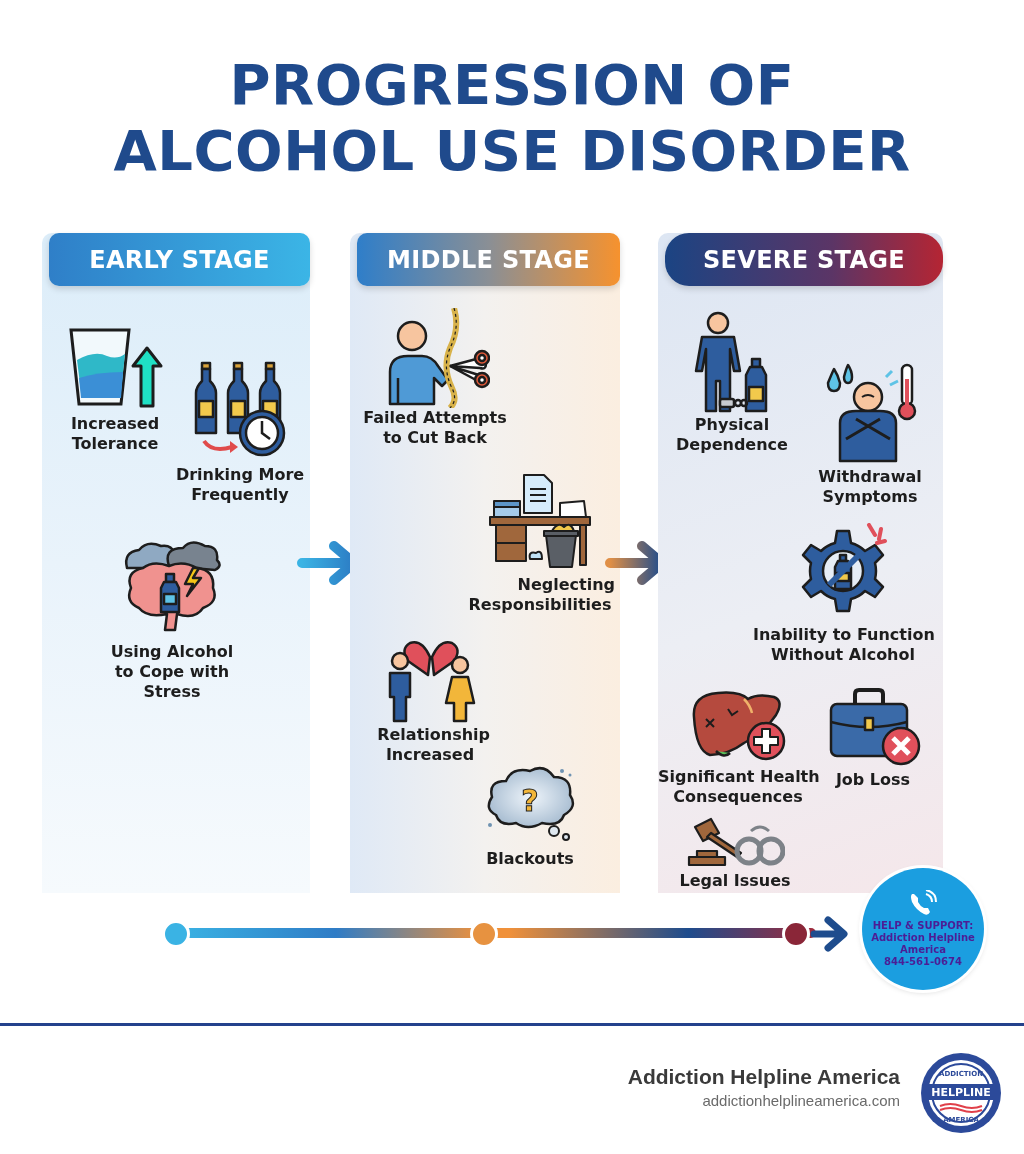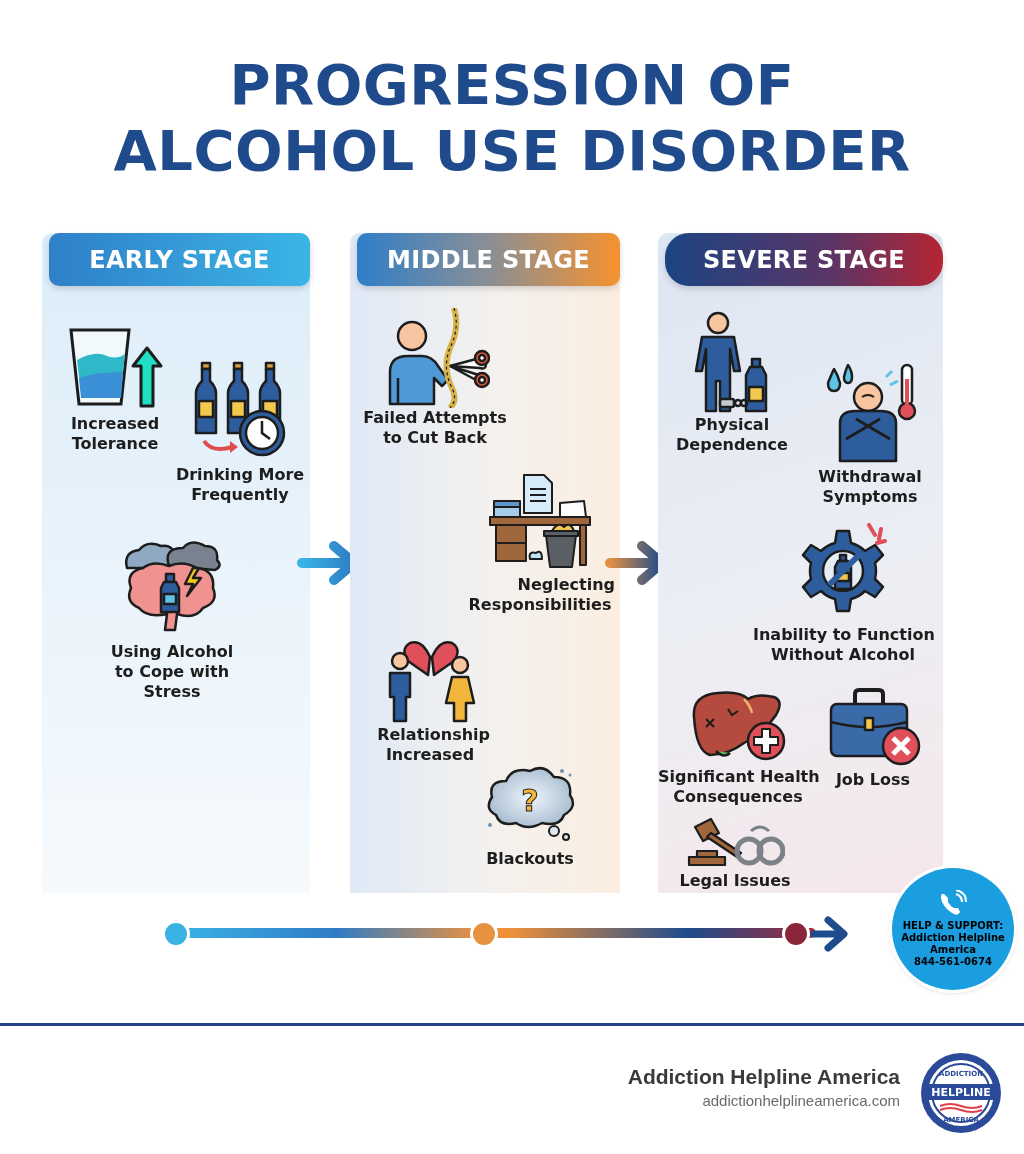--- a/index.html
+++ b/index.html
@@ -39,22 +39,22 @@
   .timeline .bar {
     position: absolute; left: 16px; top: 16px; width: 640px; height: 10px; border-radius: 5px;
     background: linear-gradient(90deg, #3ab3e4 0%, #2f7cc6 25%, #f0913a 48%, #f0913a 52%, #1e4c8d 80%, #a12a3a 100%);
   }
   .dot { position: absolute; top: 8px; width: 28px; height: 28px; border-radius: 50%; border: 3px solid #fff; }
   .dot-1 { left: 2px; background: #3ab3e4; }
   .dot-2 { left: 310px; background: #e79240; }
   .dot-3 { left: 622px; background: #8a2638; }
 
   .help-circle {
-    position: absolute; left: 892px; top: 868px; width: 122px; height: 122px; border-radius: 50%;
-    background: #1b9ee0; color: #000000; text-align: right;
+    position: absolute; left: 862px; top: 868px; width: 122px; height: 122px; border-radius: 50%;
+    background: #1b9ee0; color: #4c1d95; text-align: right;
     display: flex; flex-direction: column; align-items: center; justify-content: center;
     box-shadow: 0 0 0 3px #ffffff, 0 2px 6px rgba(0,0,0,0.2);
   }
   .help-circle .help-line { font-size: 10px; font-weight: 700; line-height: 12px; }
 
   .footer-rule { position: absolute; left: 0; top: 1023px; width: 1024px; height: 3px; background: #23418c; }
   .footer-brand { position: absolute; right: 124px; top: 1064px; text-align: right; }
   .footer-brand .name { font-size: 21px; font-weight: 700; color: #3a3a3a; font-family: "Liberation Sans", sans-serif; line-height: 26px; }
   .footer-brand .url { font-size: 15px; color: #6a6a6a; font-family: "Liberation Sans", sans-serif; line-height: 22px; }
   .footer-logo { position: absolute; left: 920px; top: 1052px; width: 82px; height: 82px; }

